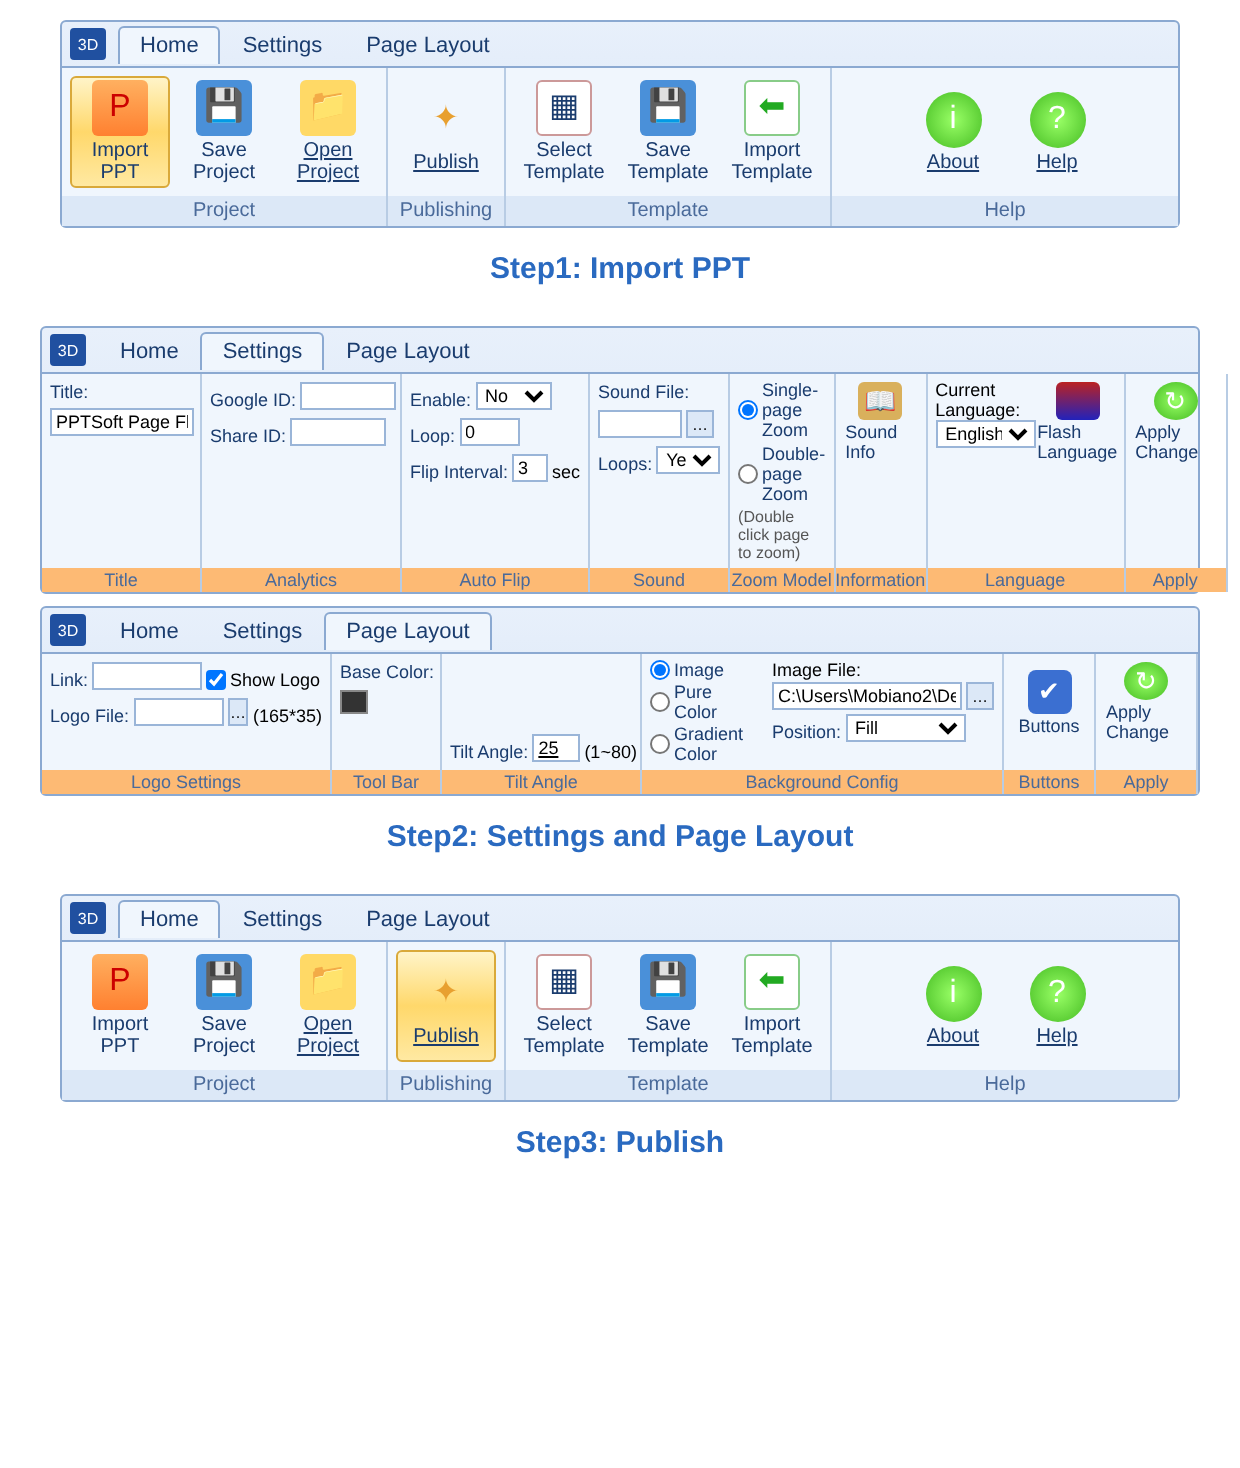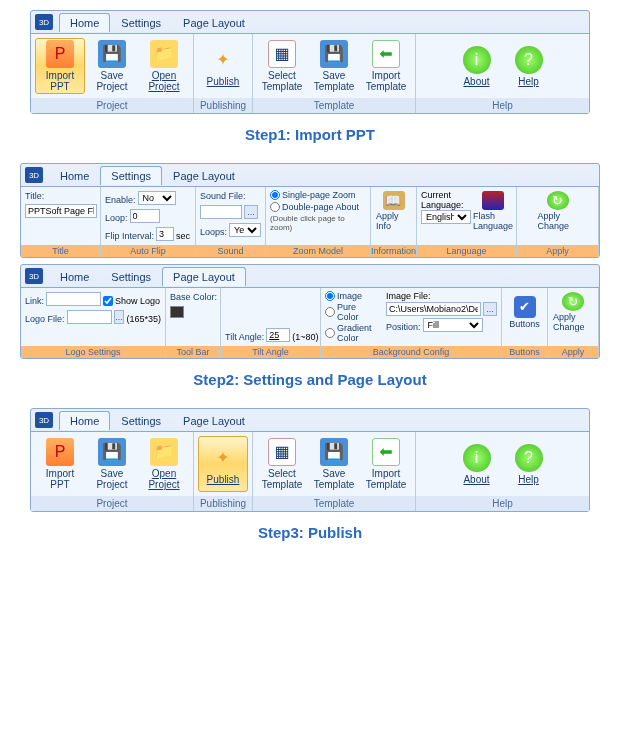--- a/index.html
+++ b/index.html
@@ -128,20 +128,33 @@
   <div class="settings-body">
     <div class="sgroup" style="width:80px">
       <div class="sgroup-items col">
         <div class="field">
               <label>Title:</label>
             </div>
         <input class="tinput" style="width: 72px;" value="PPTSoft Page Flipper 3D">
       </div>
       <div class="sgroup-label">Title</div>
     </div>
+    <div class="sgroup" style="width:100px">
+      <div class="sgroup-items col">
+        <div class="field">
+              <label>Google ID:</label>
+              <input class="tinput" style="width: 48px;">
+            </div>
+        <div class="field">
+              <label>Share ID:</label>
+              <input class="tinput" style="width: 48px;">
+            </div>
+      </div>
+      <div class="sgroup-label">Analytics</div>
+    </div>
     <div class="sgroup" style="width:95px">
       <div class="sgroup-items col">
         <div class="field">
               <label>Enable:</label>
               <select class="tselect" style="width:38px"><option>No</option></select>
             </div>
         <div class="field">
               <label>Loop:</label>
               <input class="tinput" style="width: 30px;" value="0">
             </div>
@@ -170,31 +183,31 @@
       <div class="sgroup-label">Sound</div>
     </div>
     <div class="sgroup" style="width:105px">
       <div class="sgroup-items col">
         <div class="radio">
               <input type="radio" checked="" style="">
               <span>Single-page Zoom</span>
             </div>
         <div class="radio">
               <input type="radio" style="">
-              <span>Double-page About</span>
+              <span>Double-page Zoom</span>
             </div>
         <div style="font-size:8px;color:#555">(Double click page to zoom)</div>
       </div>
       <div class="sgroup-label">Zoom Model</div>
     </div>
     <div class="sgroup" style="width:46px">
       <div class="sgroup-items" style="justify-content:center">
         <div class="sbtn">
               <div class="sicon" style="background:#d9b05c;">📖</div>
-              <span>Apply Info</span>
+              <span>Sound Info</span>
             </div>
       </div>
       <div class="sgroup-label">Information</div>
     </div>
     <div class="sgroup" style="width:100px">
       <div class="sgroup-items">
         <div class="col">
           <label>Current Language:</label>
           <select class="tselect" style="width:50px"><option>English</option></select>
         </div>

